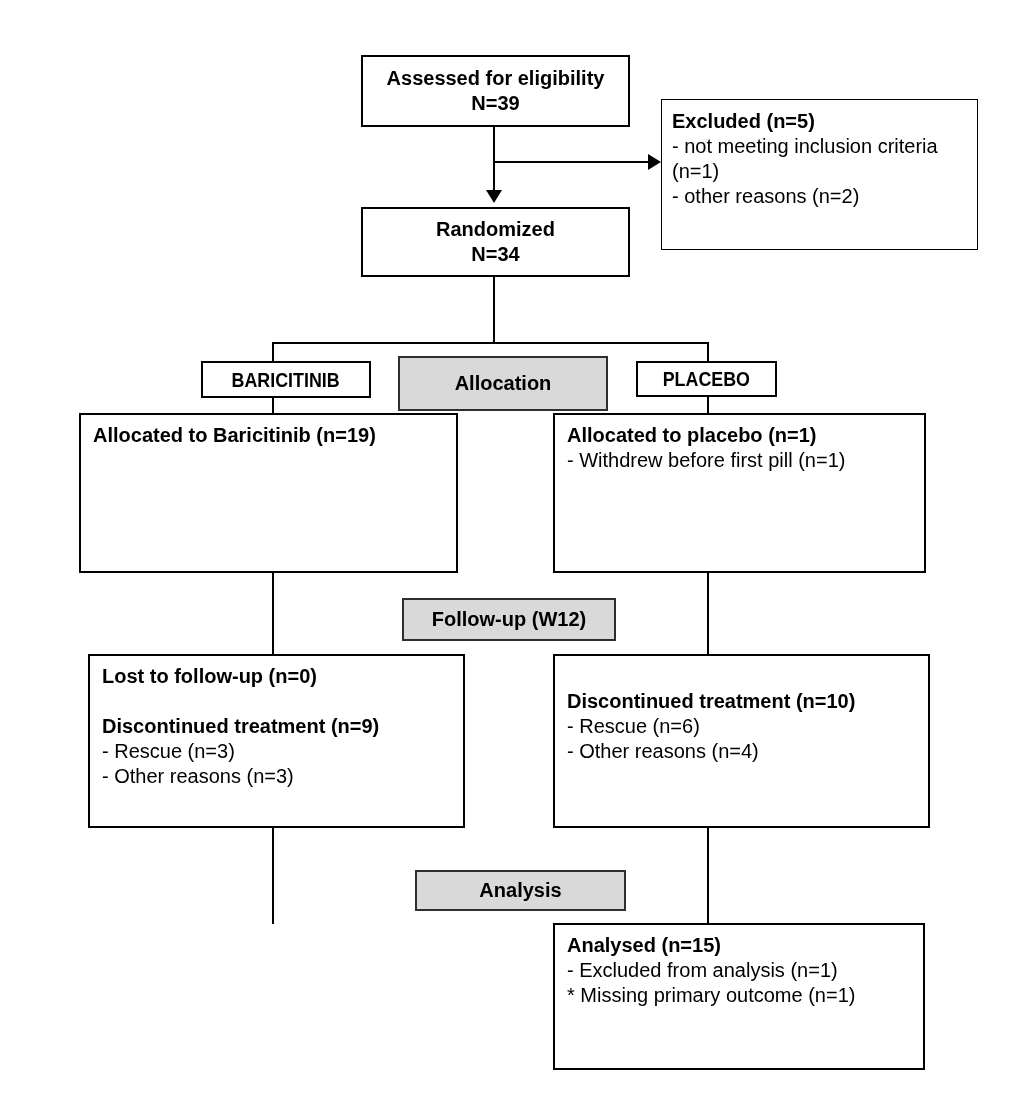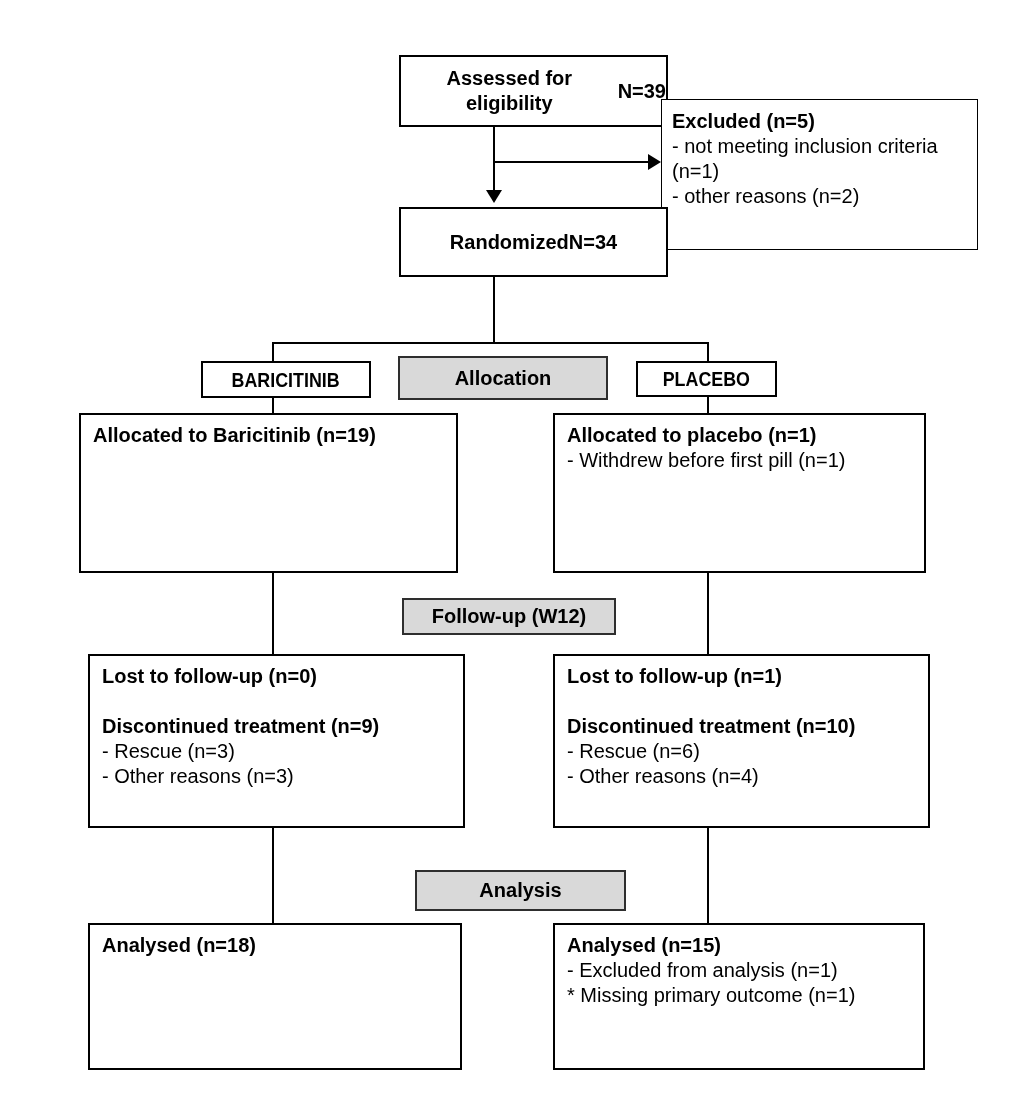--- a/index.html
+++ b/index.html
@@ -19,26 +19,25 @@
     position: absolute;
     background: #fff;
     border: 2px solid #000;
     box-sizing: border-box;
     font-size: 20px;
     line-height: 25px;
   }
   .thin { border-width: 1px; }
   .center {
     display: flex;
-    flex-direction: row;
+    flex-direction: column;
     align-items: center;
     justify-content: center;
     text-align: center;
     font-weight: 700;
-    margin-left: 38px;
   }
   .content { padding: 8px 12px; }
   .t { font-weight: 700; }
   .gap { height: 25px; }
   .stage {
     position: absolute;
     background: #d9d9d9;
     border: 2px solid #2e2e2e;
     box-sizing: border-box;
     display: flex;
@@ -106,63 +105,59 @@
   </div>
 
   <div class="box center" style="left:361px;top:207px;width:269px;height:70px">
     <div>Randomized</div>
     <div>N=34</div>
   </div>
 
   <div class="armlabel" style="left:201px;top:361px;width:170px;height:37px">
     <span>BARICITINIB</span>
   </div>
-  <div class="stage" style="left:398px;top:356px;width:210px;height:44px">
+  <div class="stage" style="left:398px;top:356px;width:210px;height:55px">
     <span>Allocation</span>
   </div>
   <div class="armlabel" style="left:636px;top:361px;width:141px;height:36px">
     <span>PLACEBO</span>
   </div>
 
   <div class="box content" style="left:79px;top:413px;width:379px;height:160px">
     <div class="t">Allocated to Baricitinib (n=19)</div>
   </div>
 
   <div class="box content" style="left:553px;top:413px;width:373px;height:160px">
     <div class="t">Allocated to placebo (n=1)</div>
     <div>- Withdrew before first pill (n=1)</div>
   </div>
 
-  <div class="stage" style="left:402px;top:598px;width:214px;height:37px">
+  <div class="stage" style="left:402px;top:598px;width:214px;height:43px">
     <span>Follow-up (W12)</span>
   </div>
 
   <div class="box content" style="left:88px;top:654px;width:377px;height:174px">
     <div class="t">Lost to follow-up (n=0)</div>
     <div class="gap"></div>
     <div class="t">Discontinued treatment (n=9)</div>
     <div>- Rescue (n=3)</div>
     <div>- Other reasons (n=3)</div>
   </div>
 
   <div class="box content" style="left:553px;top:654px;width:377px;height:174px">
-    <div class="t">Lost to follow-up (n=1)</div>
     <div class="gap"></div>
     <div class="t">Discontinued treatment (n=10)</div>
     <div>- Rescue (n=6)</div>
     <div>- Other reasons (n=4)</div>
   </div>
 
   <div class="stage" style="left:415px;top:870px;width:211px;height:41px">
     <span>Analysis</span>
   </div>
 
-  <div class="box content" style="left:88px;top:923px;width:374px;height:147px">
-    <div class="t">Analysed (n=18)</div>
-  </div>
 
   <div class="box content" style="left:553px;top:923px;width:372px;height:147px">
     <div class="t">Analysed (n=15)</div>
     <div>- Excluded from analysis (n=1)</div>
     <div>* Missing primary outcome (n=1)</div>
   </div>
 
 </div>
 
 </body></html>

